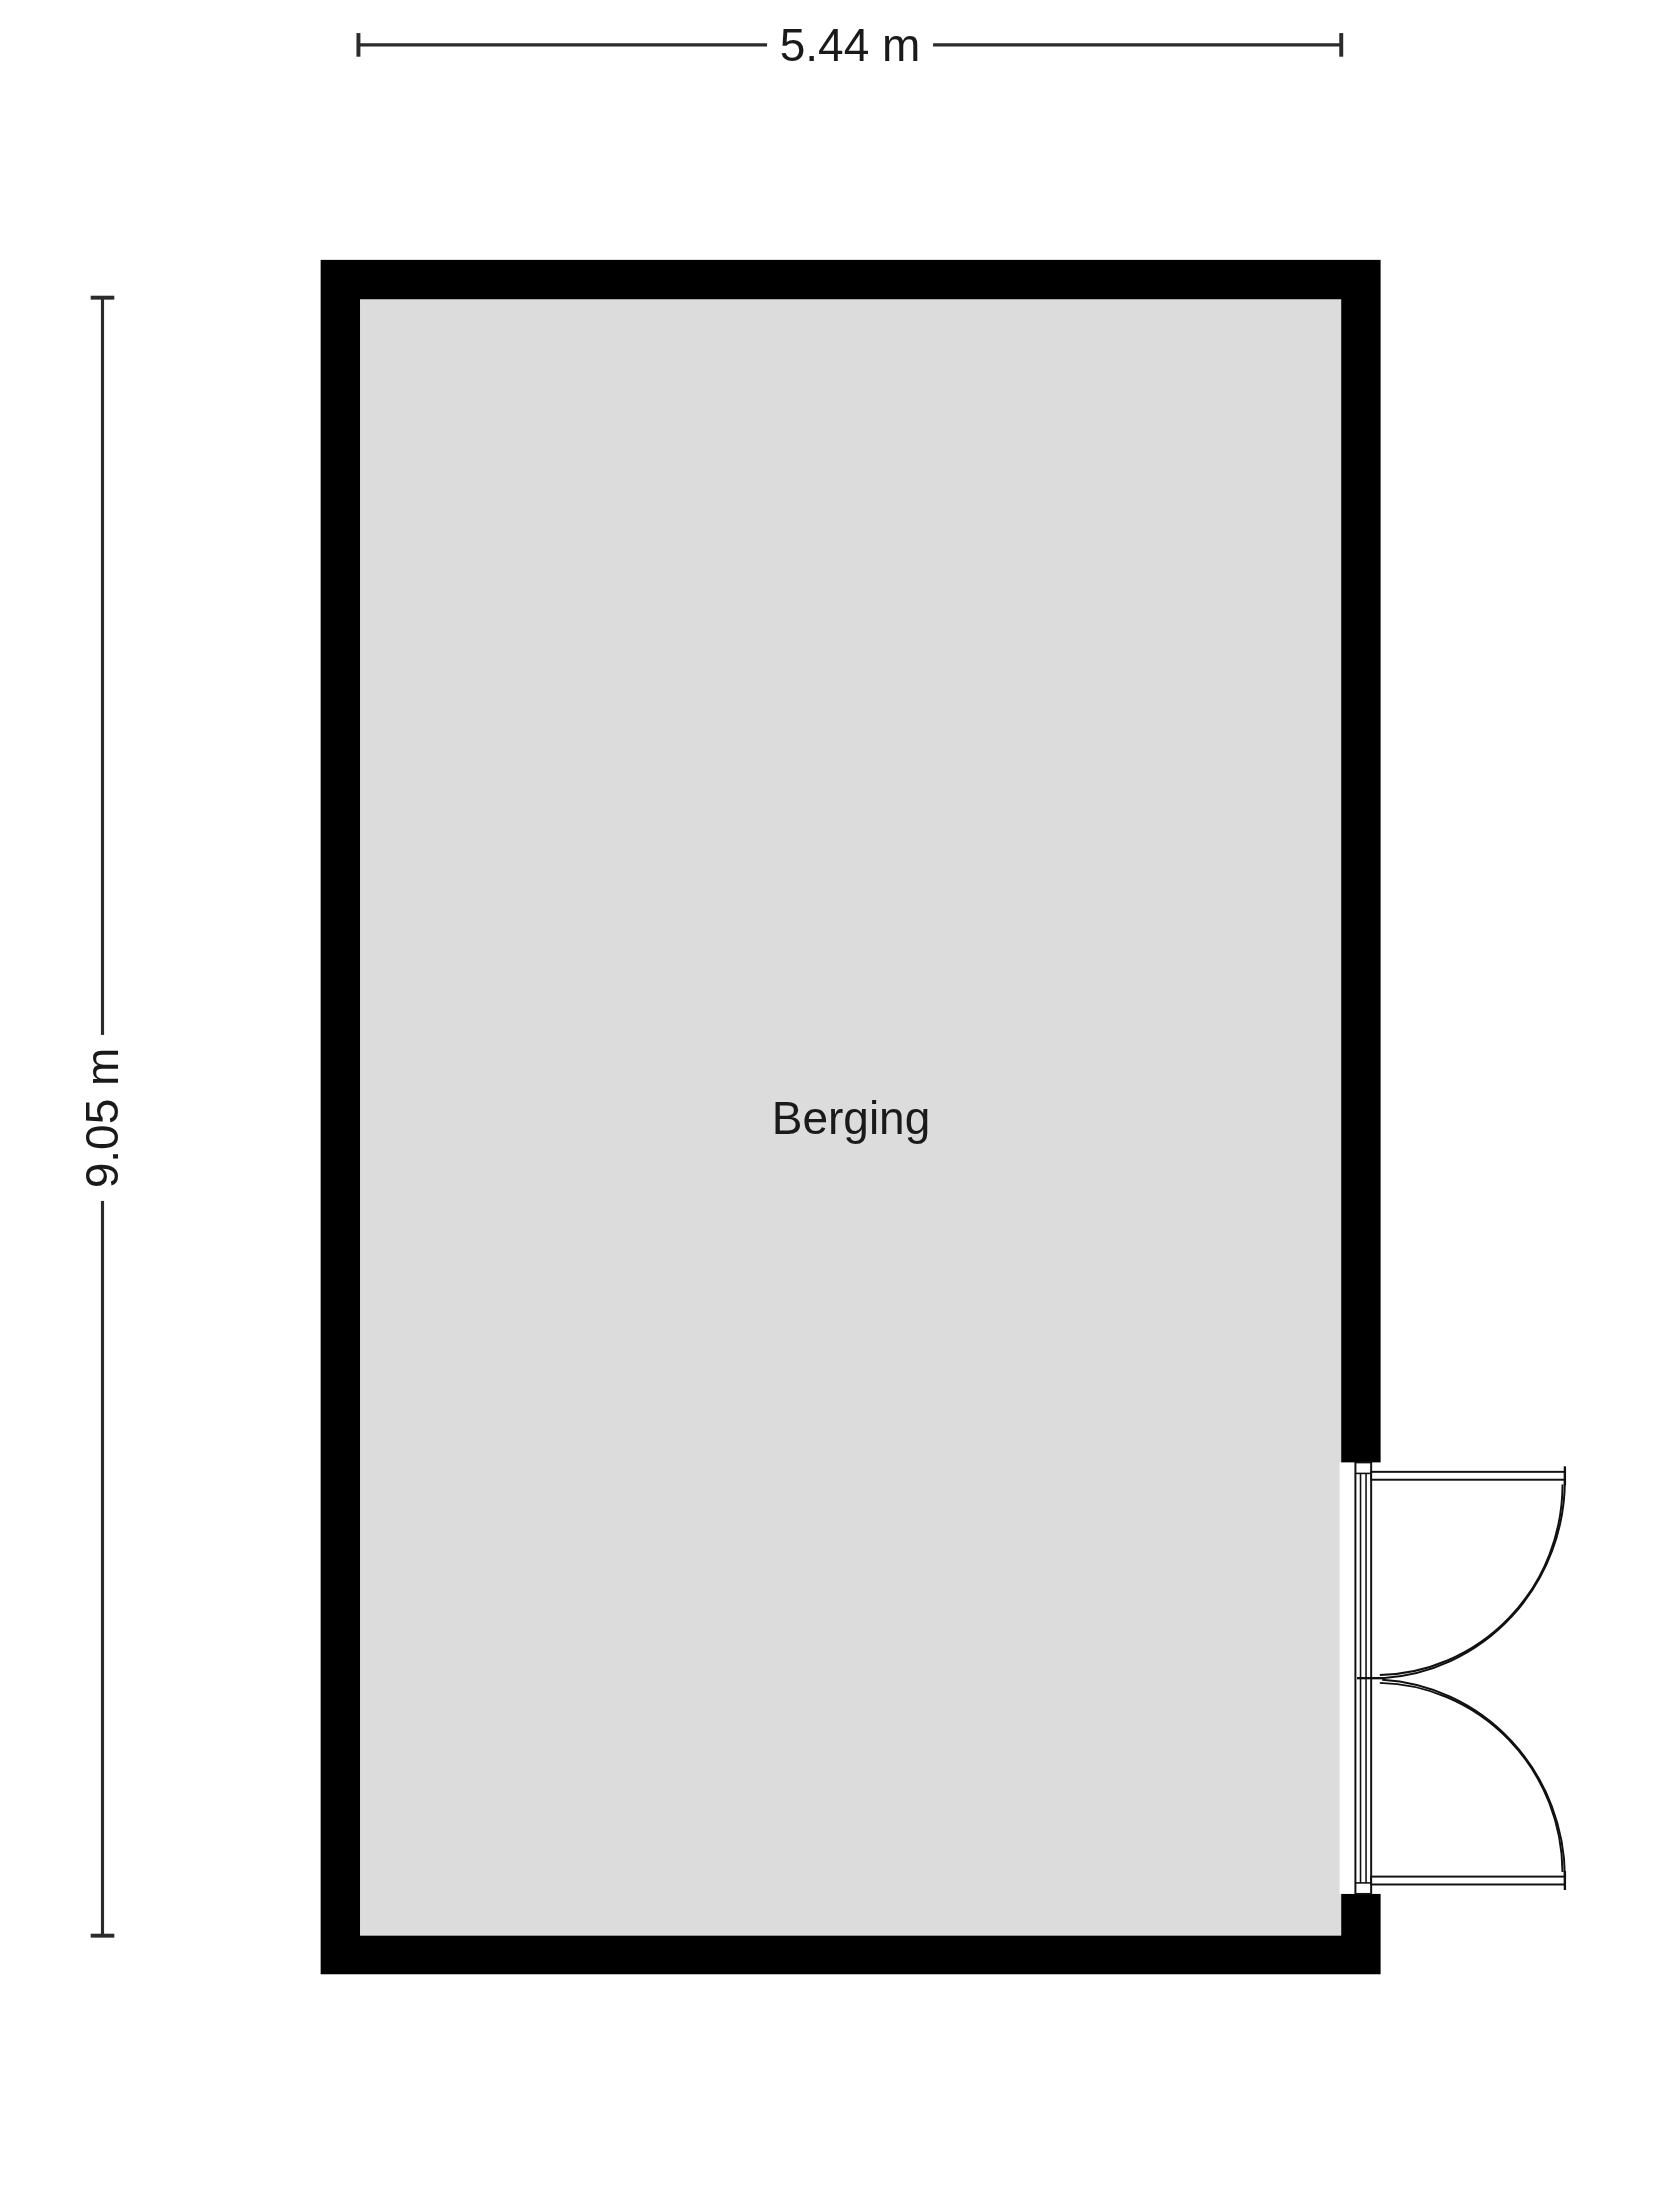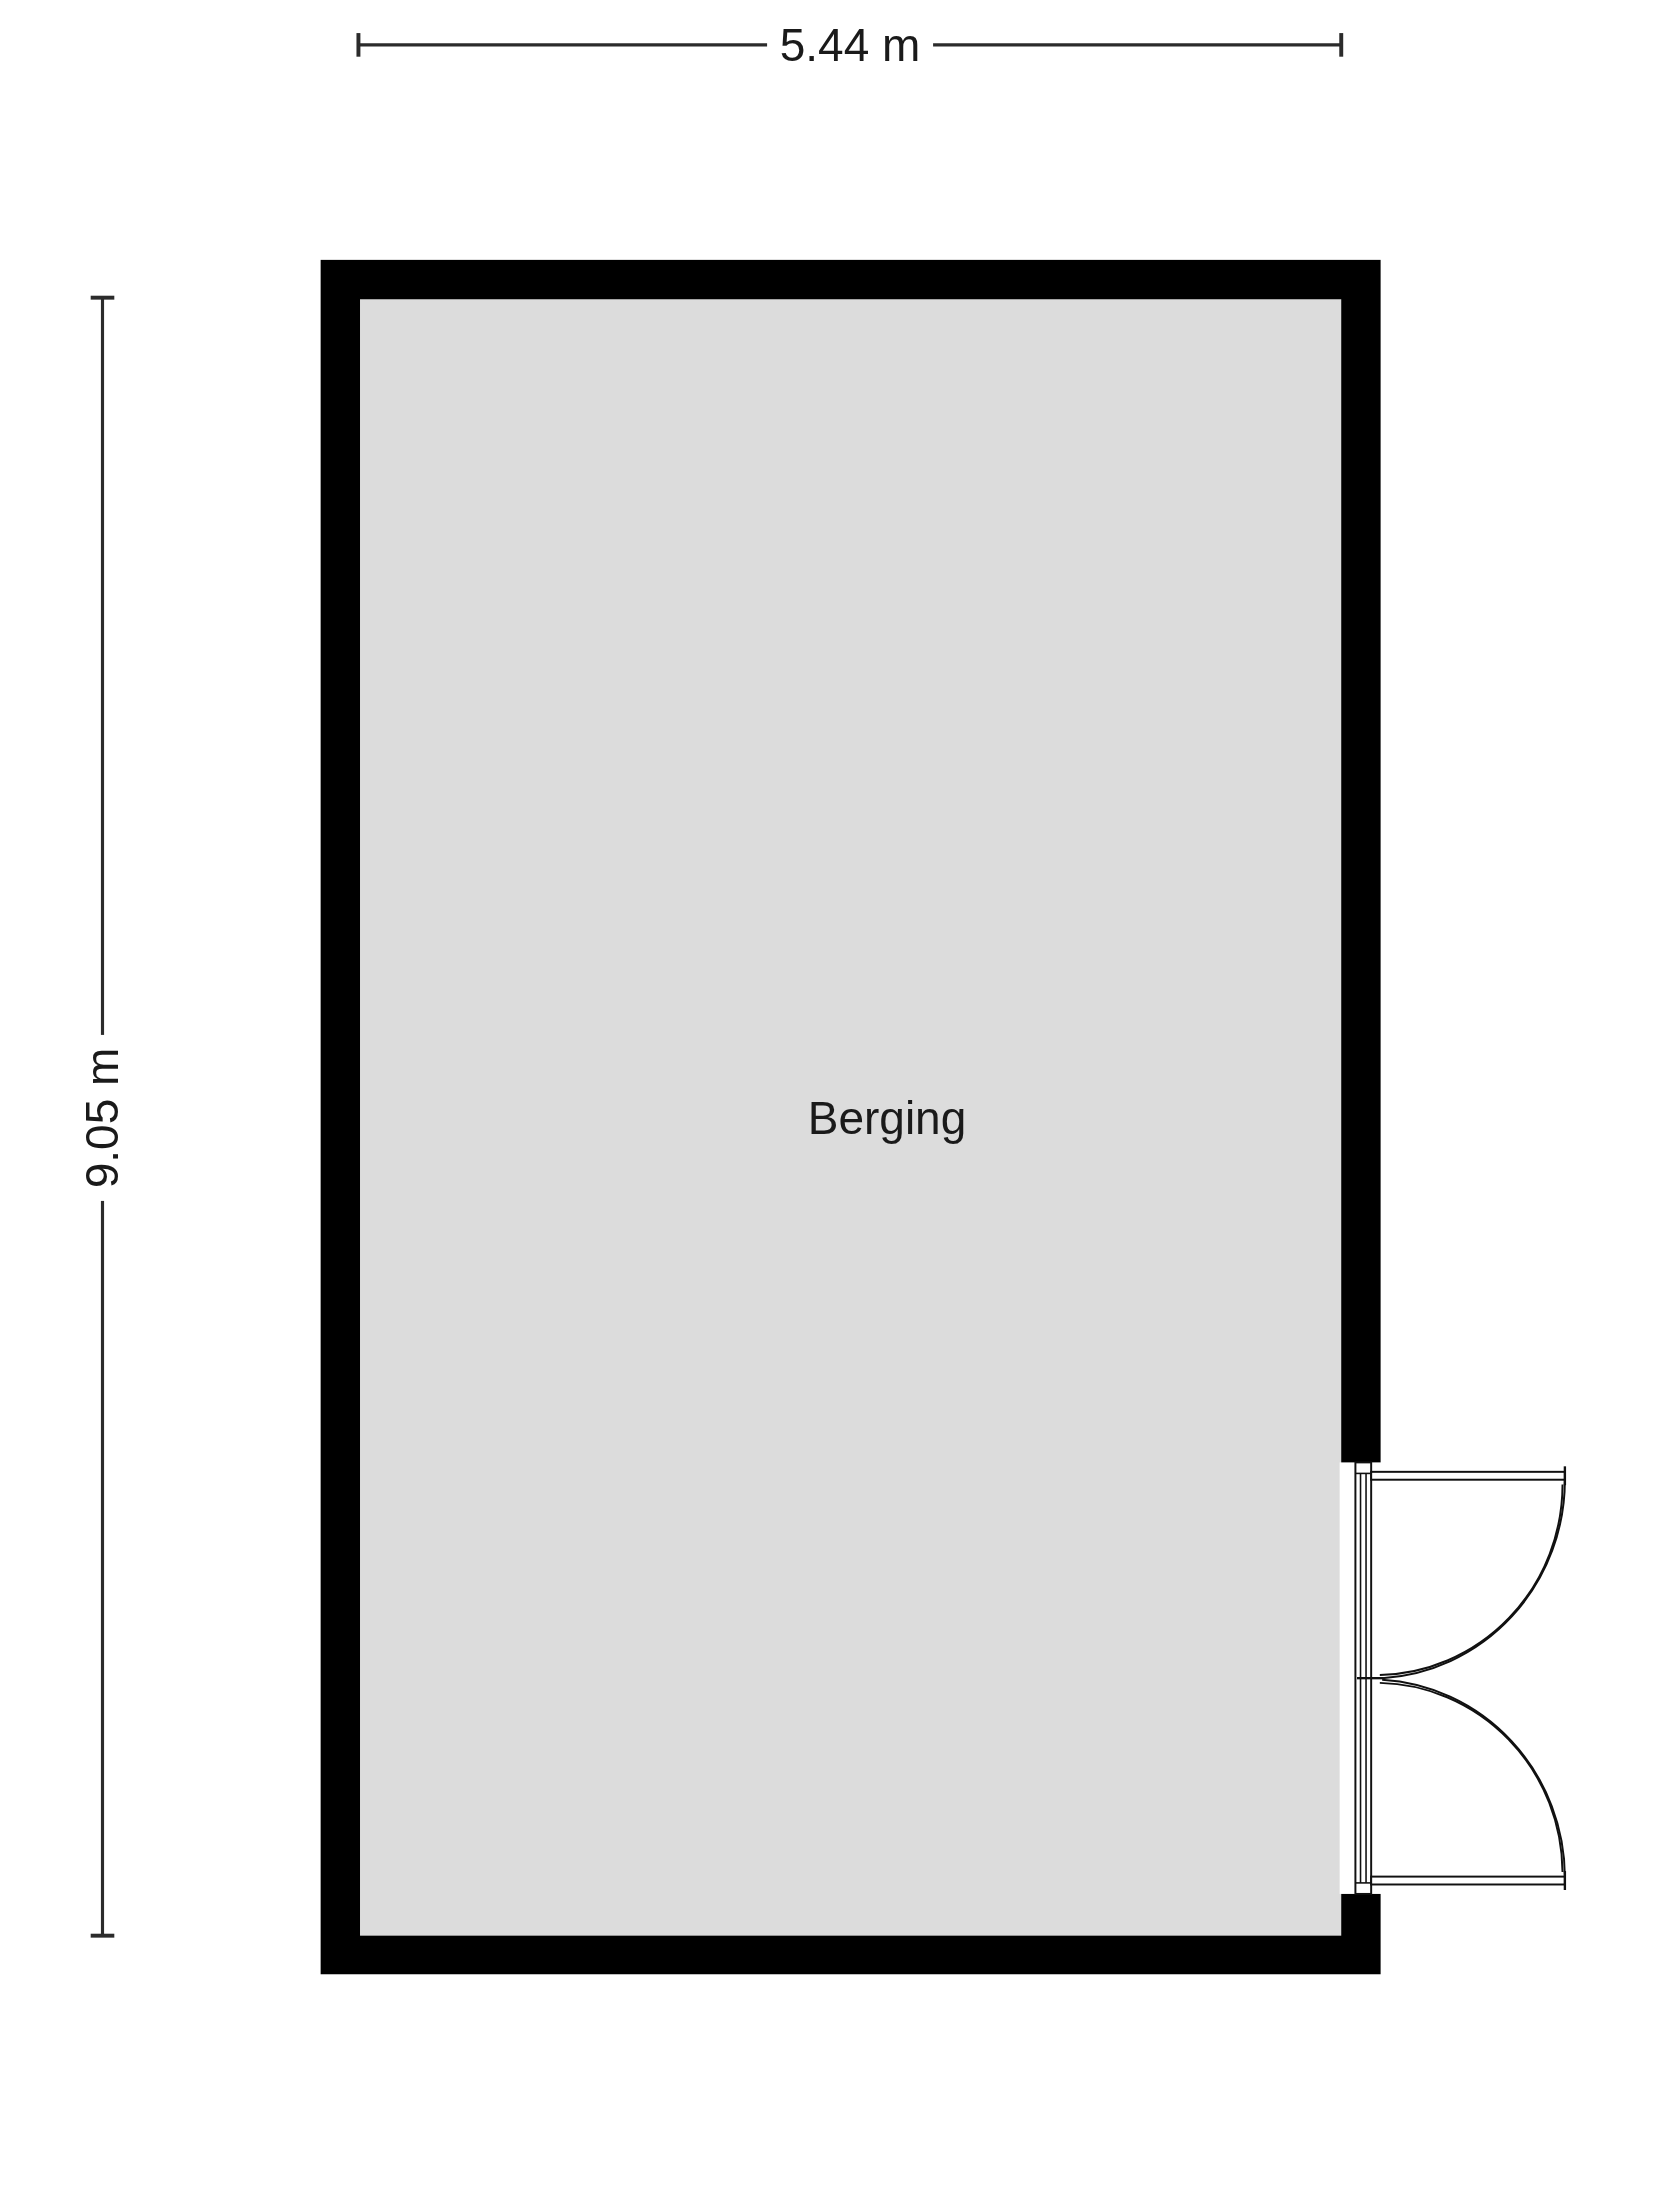--- a/index.html
+++ b/index.html
@@ -38,21 +38,20 @@
   }
   .dim-label-left {
     left: 102px;
     top: 1118px;
     transform: translate(-50%, -50%) rotate(-90deg);
   }
   .room-label {
     left: 851px;
     top: 1118px;
     transform: translate(-50%, -50%);
-    margin-left: 36px;
   }
 </style>
 </head>
 <body>
 
 <div class="stage">
 
   <svg width="1654" height="2205" viewBox="0 0 2100 2800">
 
     <g stroke="#2b2b2b">

